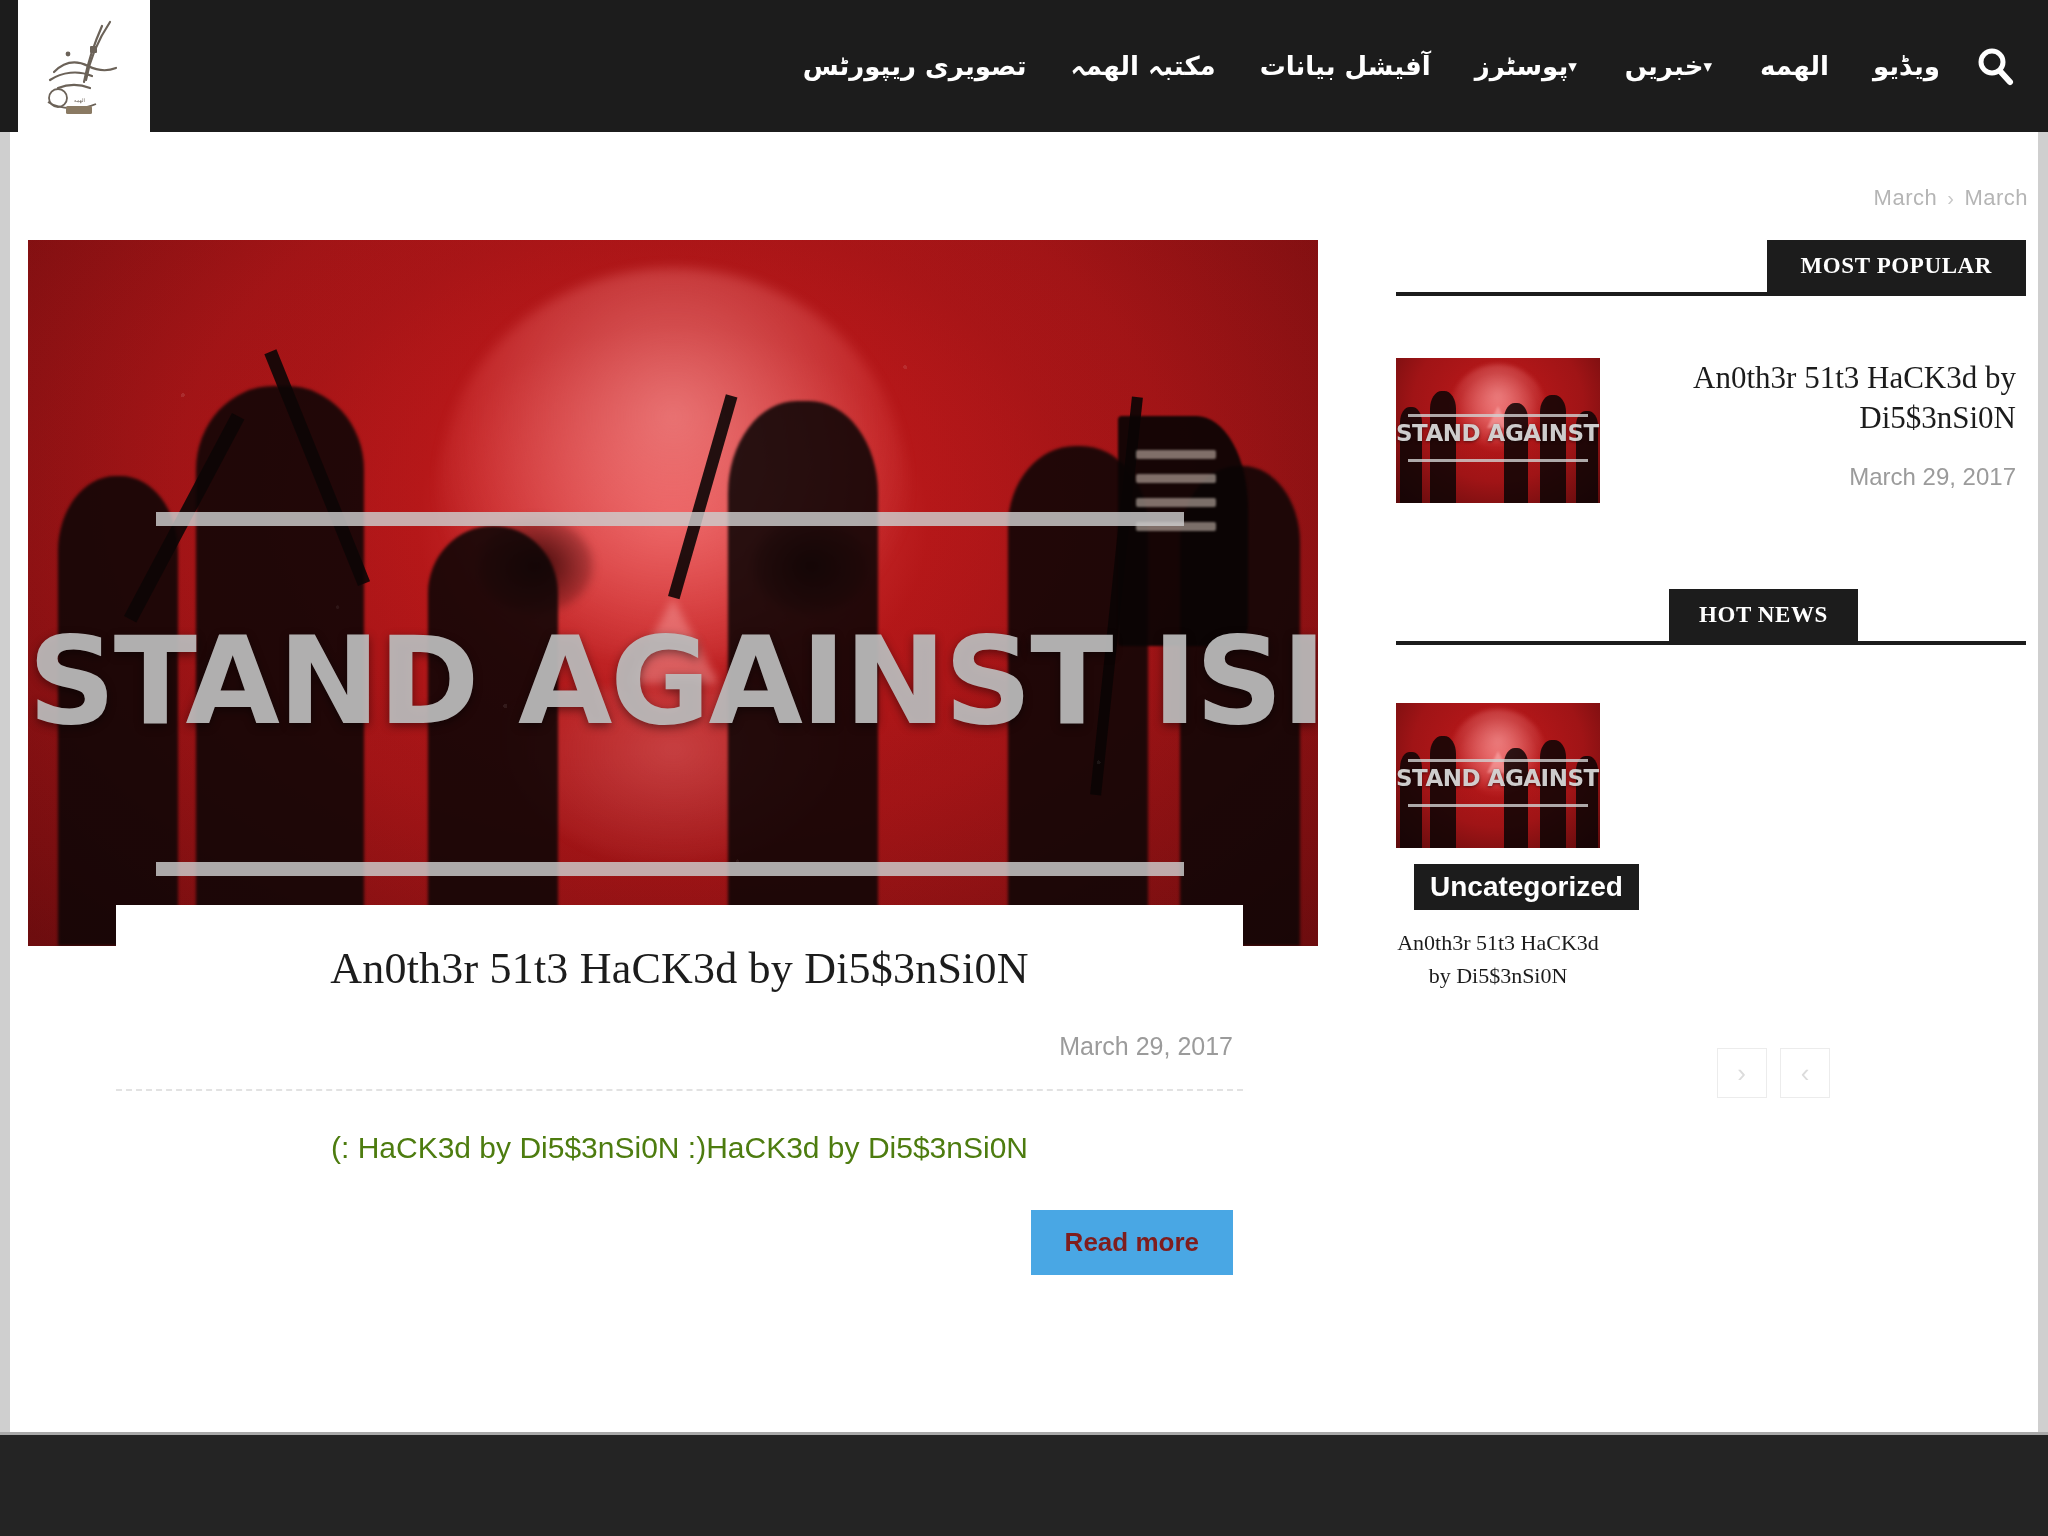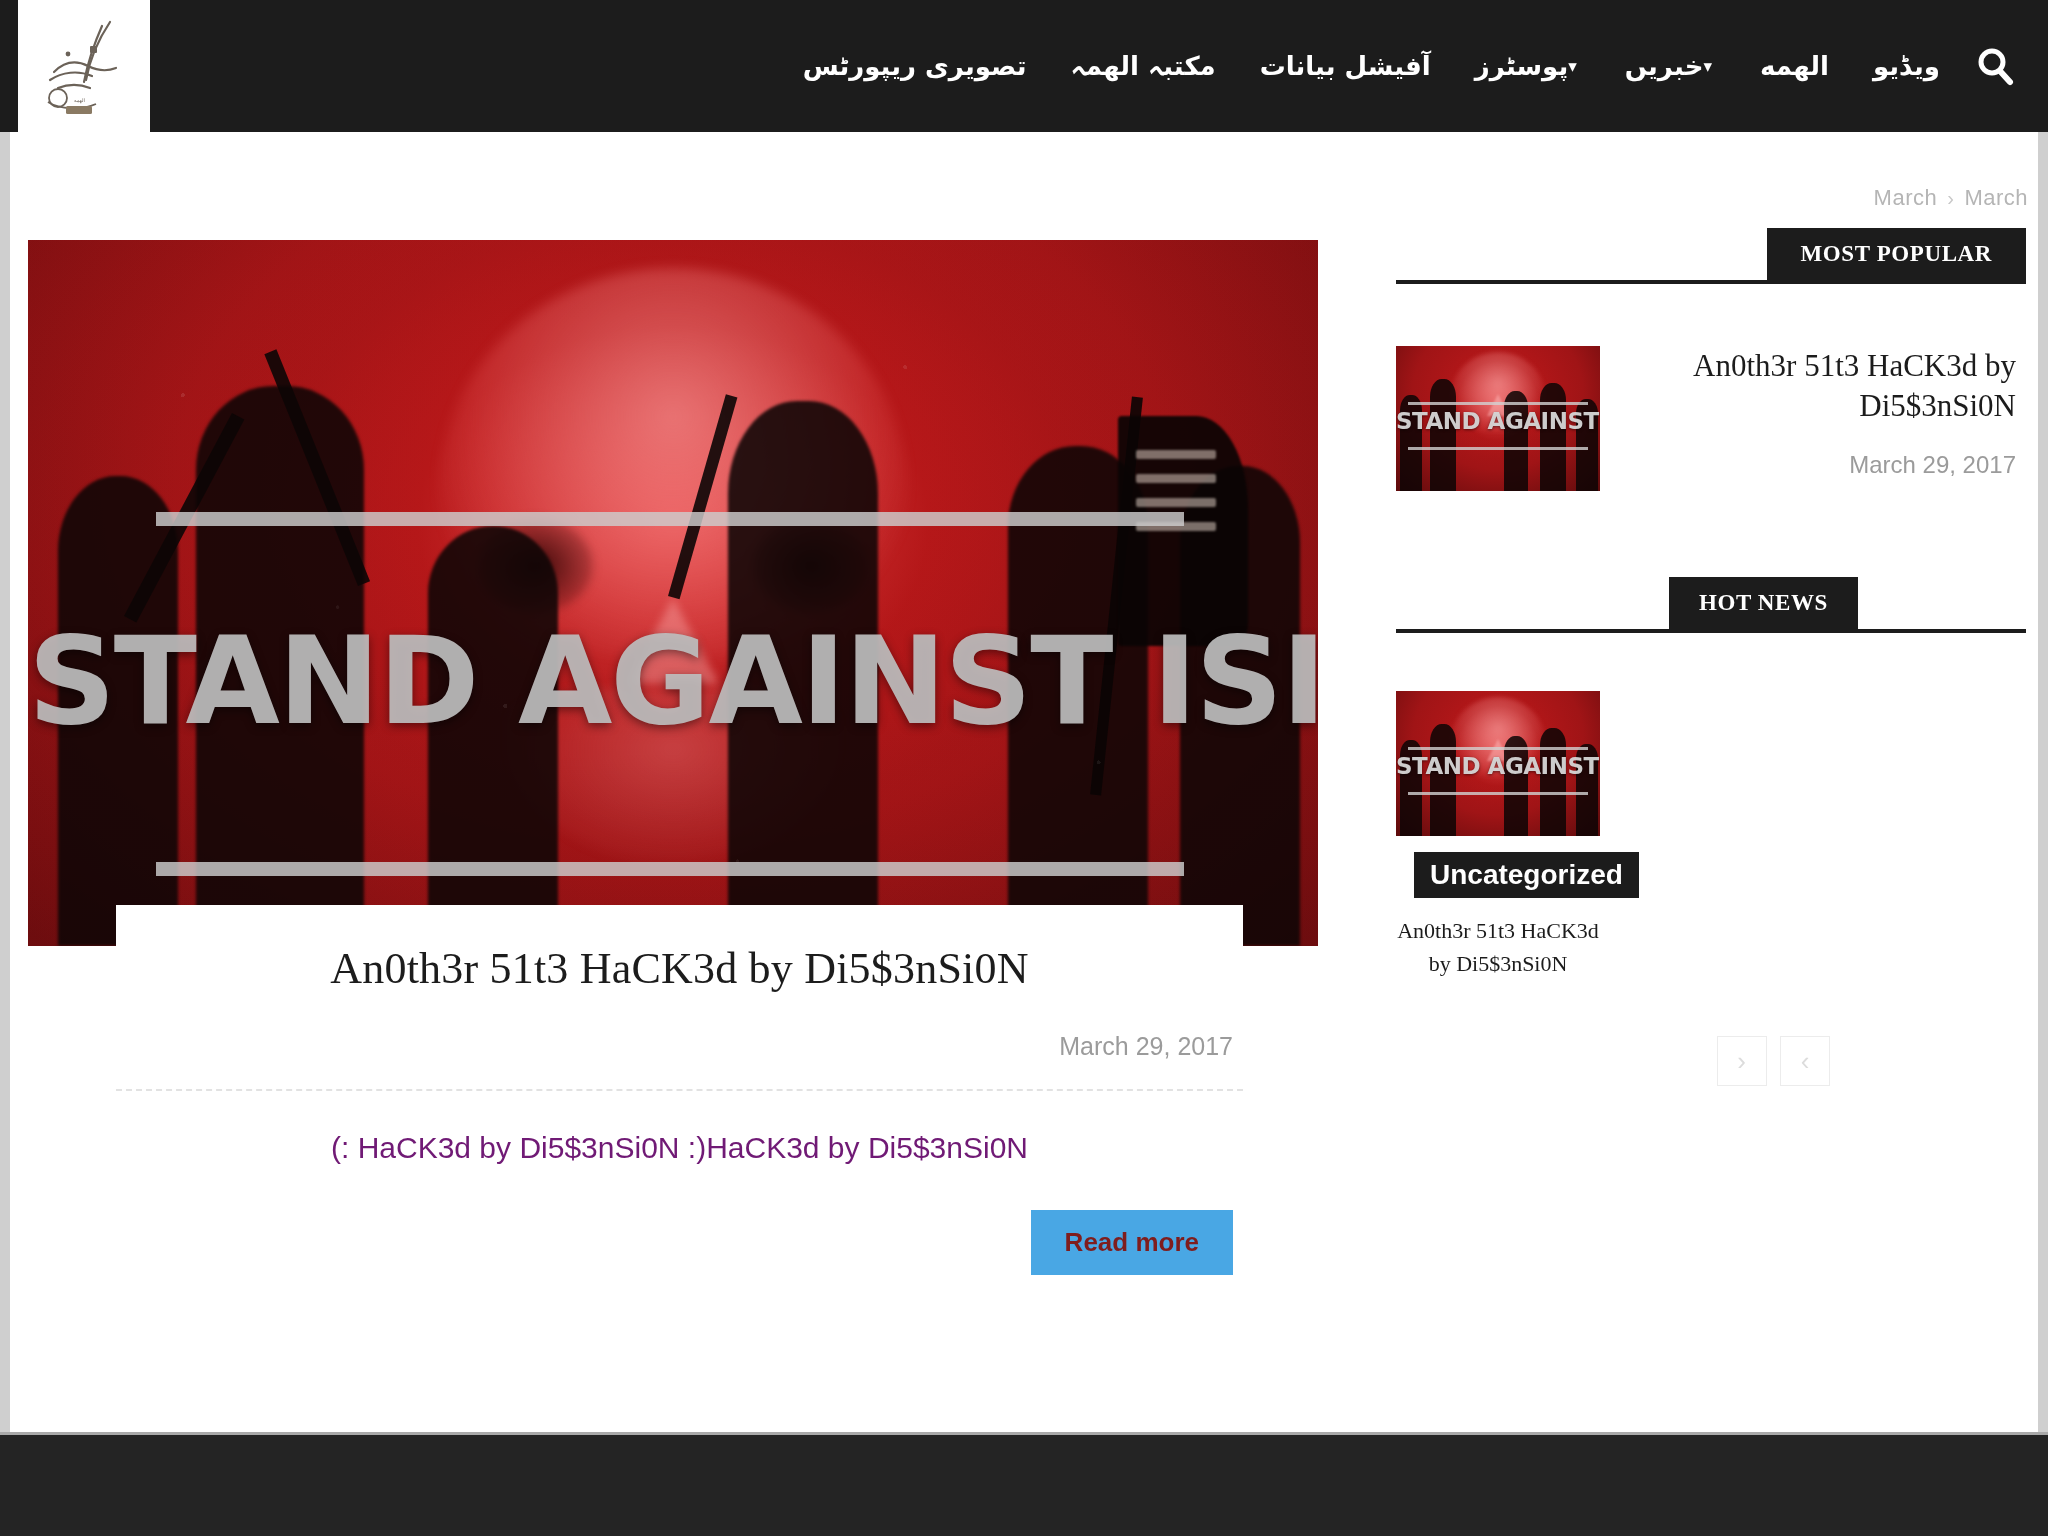--- a/index.html
+++ b/index.html
@@ -282,21 +282,21 @@
   }
   .divider {
     margin-top: 28px;
     border-top: 2px dashed #e2e2e2;
     width: 100%;
   }
   .article-excerpt {
     text-align: center;
     margin-top: 40px;
     font-size: 30px;
-    color: #701a75;
+    color: #4d7c0f;
     font-family: "Liberation Sans", sans-serif;
   }
   .readmore-wrap {
     margin-top: 45px;
     text-align: right;
     padding-right: 10px;
   }
   .readmore {
     display: inline-block;
     background: #49a7e4;
@@ -306,21 +306,21 @@
     padding: 17px 34px;
     border: none;
     cursor: pointer;
     font-family: "Liberation Sans", sans-serif;
   }
 
   
   .sidebar {
     position: absolute;
     left: 1396px;
-    top: 228px;
+    top: 240px;
     width: 630px;
   }
   .widget-head {
     position: relative;
     height: 56px;
   }
   .widget-head .rule {
     position: absolute;
     left: 0; right: 0;
     bottom: 0;

